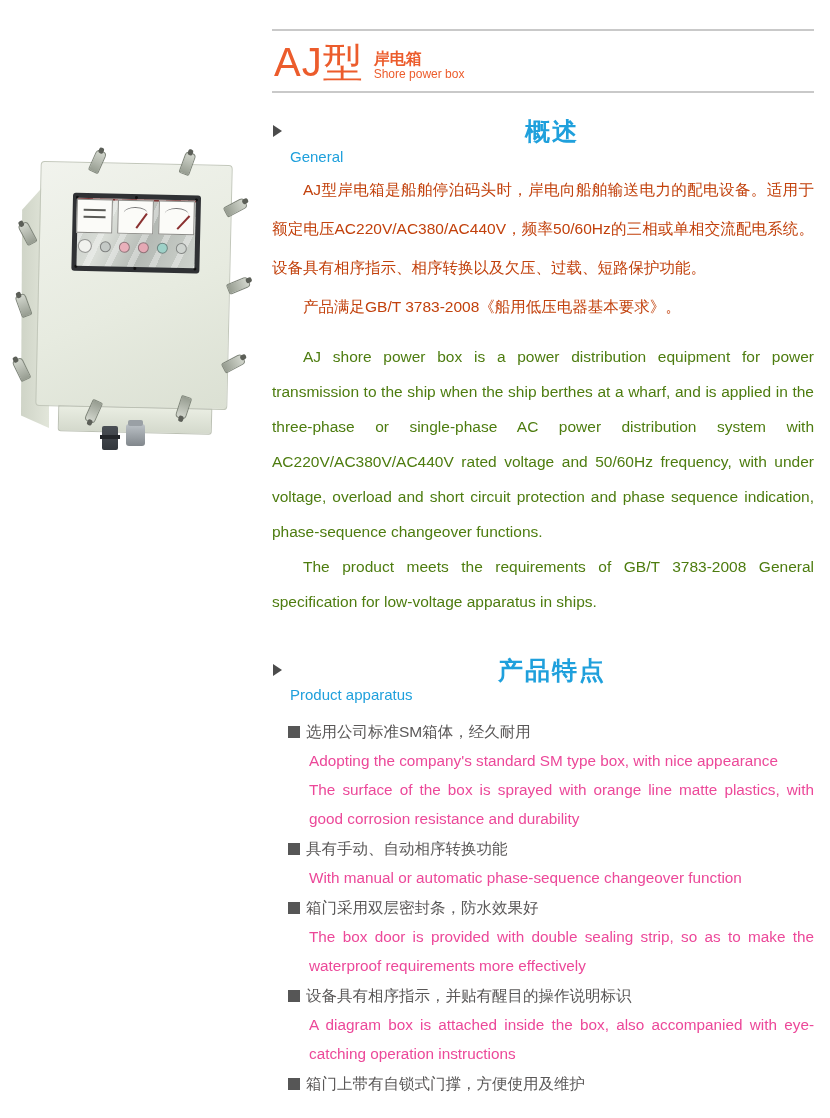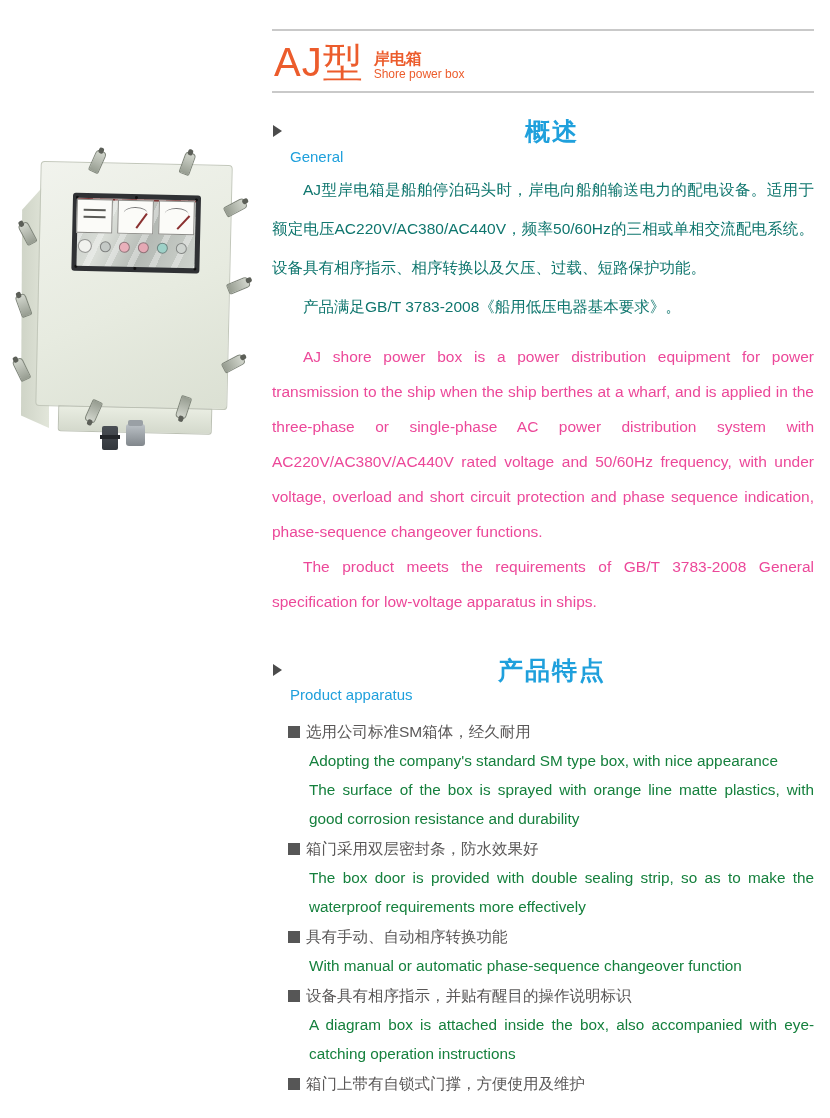--- a/index.html
+++ b/index.html
@@ -21,30 +21,30 @@
   .subtitle .en{font-size:12px;}
 
   .sec-head{position:relative;padding-left:18px;margin-top:25px;}
   .sec-head .tri{
     position:absolute;left:1px;top:7px;width:0;height:0;
     border-left:9px solid #4b4b4b;border-top:6px solid transparent;border-bottom:6px solid transparent;
   }
   .sec-head h2{margin:0;font-size:25px;line-height:1.1;color:#1fa0dc;font-weight:bold;letter-spacing:2px;text-align:center;}
   .sec-head .sub{font-size:15px;color:#1fa0dc;margin-top:2px;}
 
-  .p-cn{font-size:15.5px;color:#0f766e;line-height:39px;text-align:justify;text-indent:2em;margin:5px 0 0;}
+  .p-cn{font-size:15.5px;color:#c2410c;line-height:39px;text-align:justify;text-indent:2em;margin:5px 0 0;}
   .p-cn.single{line-height:39px;margin:0;}
-  .p-en{font-size:15.5px;color:#ec4899;line-height:35px;text-align:justify;text-indent:2em;margin:0;}
+  .p-en{font-size:15.5px;color:#4d7c0f;line-height:35px;text-align:justify;text-indent:2em;margin:0;}
   .p-en.first{margin-top:13px;}
 
   .features-list{margin-top:14px;}
   .feature{margin-left:16px;}
   .f-cn{font-size:15.5px;color:#595757;line-height:29px;margin-top:1px;}
   .f-cn .sq{display:inline-block;width:12px;height:12px;background:#565656;margin-right:6px;vertical-align:-1px;}
-  .f-en{font-size:15.3px;color:#15803d;line-height:29px;text-align:justify;margin:0 0 0 21px;}
+  .f-en{font-size:15.3px;color:#ec4899;line-height:29px;text-align:justify;margin:0 0 0 21px;}
 
   
   .product{position:absolute;left:14px;top:158px;width:236px;height:300px;margin:0;}
   .side-face{
     position:absolute;left:7px;top:22px;width:28px;height:248px;
     background:linear-gradient(90deg,#cfd4c7,#e2e6da);
     clip-path:polygon(100% 0,100% 100%,0 95%,4% 12%);
   }
   .front-face{
     position:absolute;left:24px;top:5px;width:190px;height:243px;
@@ -198,30 +198,30 @@
       <div class="feature">
         <div class="f-cn"><span class="sq"></span><span>选用公司标准SM箱体，经久耐用</span></div>
         <p class="f-en">Adopting the company's standard SM type box, with nice appearance</p>
       </div>
 
       <div class="feature">
         <p class="f-en">The surface of the box is sprayed with orange line matte plastics, with good corrosion resistance and durability</p>
       </div>
 
       <div class="feature">
+        <div class="f-cn"><span class="sq"></span><span>具有手动、自动相序转换功能</span></div>
+        <p class="f-en">With manual or automatic phase-sequence changeover function</p>
+      </div>
+
+      <div class="feature">
         <div class="f-cn"><span class="sq"></span><span>箱门采用双层密封条，防水效果好</span></div>
         <p class="f-en">The box door is provided with double sealing strip, so as to make the waterproof requirements more effectively</p>
       </div>
 
       <div class="feature">
-        <div class="f-cn"><span class="sq"></span><span>具有手动、自动相序转换功能</span></div>
-        <p class="f-en">With manual or automatic phase-sequence changeover function</p>
-      </div>
-
-      <div class="feature">
         <div class="f-cn"><span class="sq"></span><span>设备具有相序指示，并贴有醒目的操作说明标识</span></div>
         <p class="f-en">A diagram box is attached inside the box, also accompanied with eye-catching operation instructions</p>
       </div>
 
       <div class="feature">
         <div class="f-cn"><span class="sq"></span><span>箱门上带有自锁式门撑，方便使用及维护</span></div>
 
       </div>
 
     </div>

